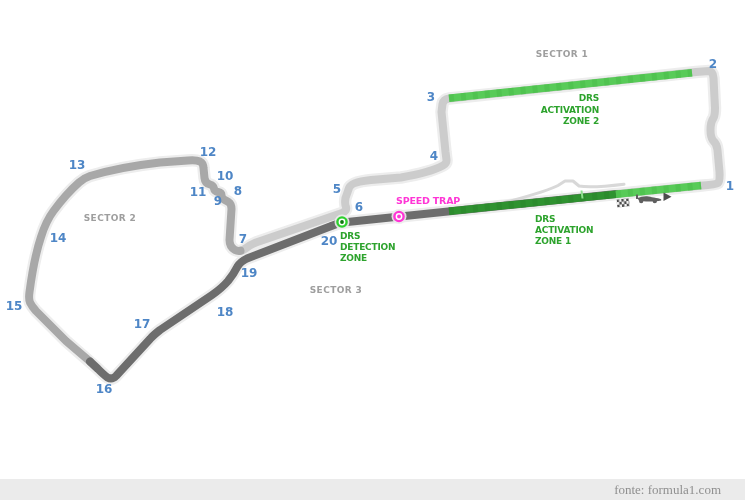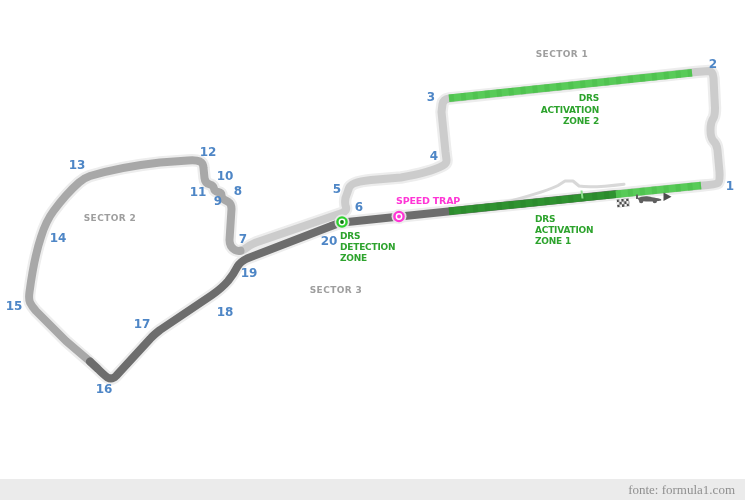--- a/index.html
+++ b/index.html
@@ -1,20 +1,20 @@
 <!DOCTYPE html>
 <html lang="it"><head>
 <meta charset="utf-8">
 <style>
   html,body{margin:0;padding:0;background:#ffffff;}
   .stage{position:relative;width:745px;height:500px;background:#ffffff;overflow:hidden;
          font-family:"DejaVu Sans",sans-serif;}
   .stage svg{position:absolute;left:0;top:0;display:block;}
   .footer{position:absolute;left:0;bottom:0;width:745px;height:21px;background:#ebebeb;
-          box-sizing:border-box;padding-right:10px;text-align:right;line-height:21px;
+          box-sizing:border-box;padding-right:24px;text-align:right;line-height:21px;
           font-family:"Liberation Serif",serif;font-size:13px;color:#8f8f8f;}
   text{font-family:"DejaVu Sans",sans-serif;}
   .corner-num{font-size:12px;font-weight:bold;}
   .sector-lbl{font-size:9px;font-weight:bold;letter-spacing:.4px;}
   .green-lbl{font-size:9px;font-weight:bold;letter-spacing:-.2px;}
   .trap-lbl{font-size:9.5px;font-weight:bold;letter-spacing:-.2px;}
 </style>
 </head>
 <body>
 

